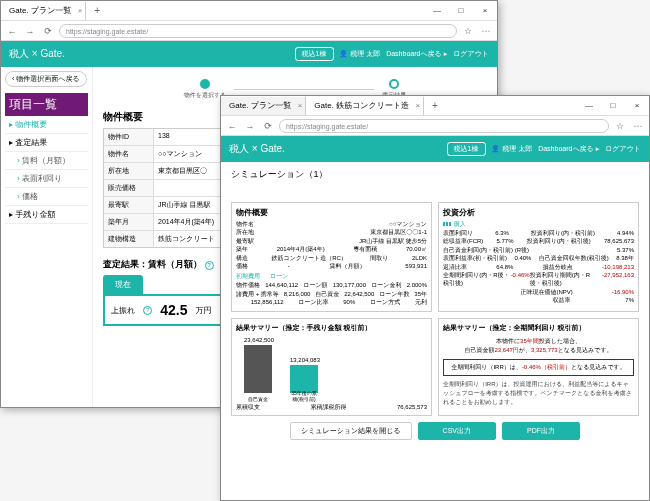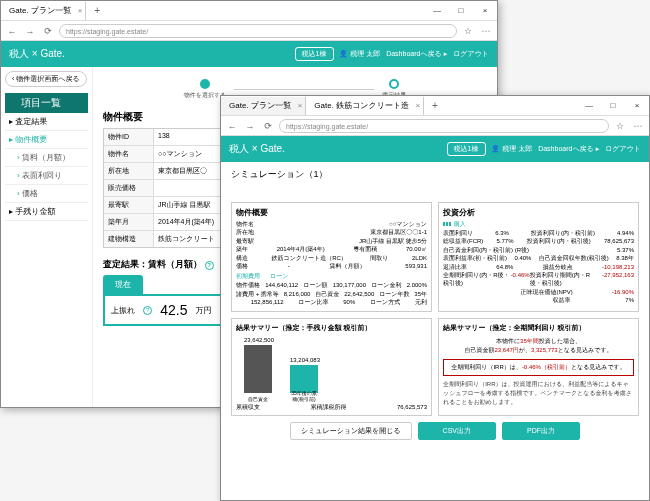--- a/index.html
+++ b/index.html
@@ -21,21 +21,21 @@
 .logo{font-size:10px;font-weight:normal}
 .hspace{flex:1}
 .hbtn{border:1px solid #fff;border-radius:3px;padding:1px 6px;font-size:7px;margin-right:6px}
 .huser{font-size:7px;margin-right:6px}
 .huser::before{content:"👤 "}
 .hdash{font-size:7px;margin-right:6px}
 .hlogout{font-size:7px}
 .content{display:flex;height:calc(100% - 66px);overflow:hidden}
 .side{width:92px;border-right:1px solid #eee;padding:4px}
 .back{font-size:7px;border:1px solid #ccc;border-radius:8px;padding:2px 6px;display:inline-block;margin-bottom:6px}
-.sidehead{background:#0f766e;color:#fff;font-size:10px;padding:3px 16px}
+.sidehead{background:#701a75;color:#fff;font-size:12px;padding:3px 4px}
 .sideitem{font-size:8px;padding:3px 4px;border-bottom:1px solid #eee}
 .sideitem.active{color:#1db5aa}
 .sideitem.sub{padding-left:12px;color:#555}
 .sideitem.sub::before{content:"› ";color:#1db5aa}
 .main1{flex:1;padding:6px 10px;overflow:hidden}
 .steps{display:flex;justify-content:center;align-items:center;gap:8px;margin:6px 0 10px}
 .step{text-align:center}
 .step .dot{width:10px;height:10px;border-radius:50%;border:2px solid #1db5aa;margin:0 auto 2px}
 .step.active .dot{background:#1db5aa}
 .stepline{flex:1;max-width:140px;height:1px;background:#ccc}
@@ -46,21 +46,21 @@
 .ovtable{border:1px solid #ccc;width:100%;font-size:7px}
 .ovrow{display:flex;border-bottom:1px solid #ddd}
 .ovrow:last-child{border-bottom:none}
 .ovlbl{width:50px;background:#f7f7f7;padding:3px 4px;border-right:1px solid #ddd}
 .ovval{flex:1;padding:3px 4px;border-right:1px solid #ddd}
 .ovval:last-child{border-right:none}
 .rtitle{font-size:9px;font-weight:bold;margin:10px 0 4px}
 .rtabs{display:flex;gap:2px}
 .rtab{background:#1db5aa;color:#fff;font-size:8px;padding:4px 12px;border-radius:3px 3px 0 0}
 .rbox{border:2px solid #1db5aa;padding:6px;display:flex;align-items:center;gap:8px;font-size:8px}
-.rval{font-size:14px;font-weight:normal}
+.rval{font-size:14px;font-weight:bold}
 .csvbtn{background:#1db5aa;color:#fff;font-size:7px;padding:3px 14px;border-radius:10px;display:inline-block;margin-top:6px}
 
 .content2{padding:6px 10px;height:calc(100% - 66px);overflow:hidden}
 .simtitle{font-size:9px;margin-bottom:21px}
 .panels{display:flex;gap:6px;margin-bottom:6px}
 .panel{border:1px solid #ccc;padding:4px;flex:1;font-size:6px}
 .ptitle{font-size:8px;font-weight:bold;margin-bottom:2px}
 .prow{display:flex;justify-content:space-between;line-height:1.4}
 .bar{display:inline-block;width:2px;height:4px;background:#1db5aa;margin-right:1px}
 .summ{display:flex;gap:6px}
@@ -108,22 +108,22 @@
     <span class="hspace"></span>
     <span class="hbtn">税込1棟</span>
     <span class="huser">税理 太郎</span>
     <span class="hdash">Dashboardへ戻る ▸</span>
     <span class="hlogout">ログアウト</span>
   </div>
   <div class="content">
     <div class="side">
       <div class="back">‹ 物件選択画面へ戻る</div>
       <div class="sidehead">項目一覧</div>
+      <div class="sideitem active">▸ <span>物件概要</span></div>
       <div class="sideitem">▸ <span>査定結果</span></div>
-      <div class="sideitem active">▸ <span>物件概要</span></div>
       <div class="sideitem sub">賃料（月額）</div>
       <div class="sideitem sub">表面利回り</div>
       <div class="sideitem sub">価格</div>
       <div class="sideitem">▸ <span>手残り金額</span></div>
     </div>
     <div class="main1">
       <div class="steps">
         <div class="step active">
             <div class="dot"></div>
             <div class="steplbl">物件を選択する</div>

